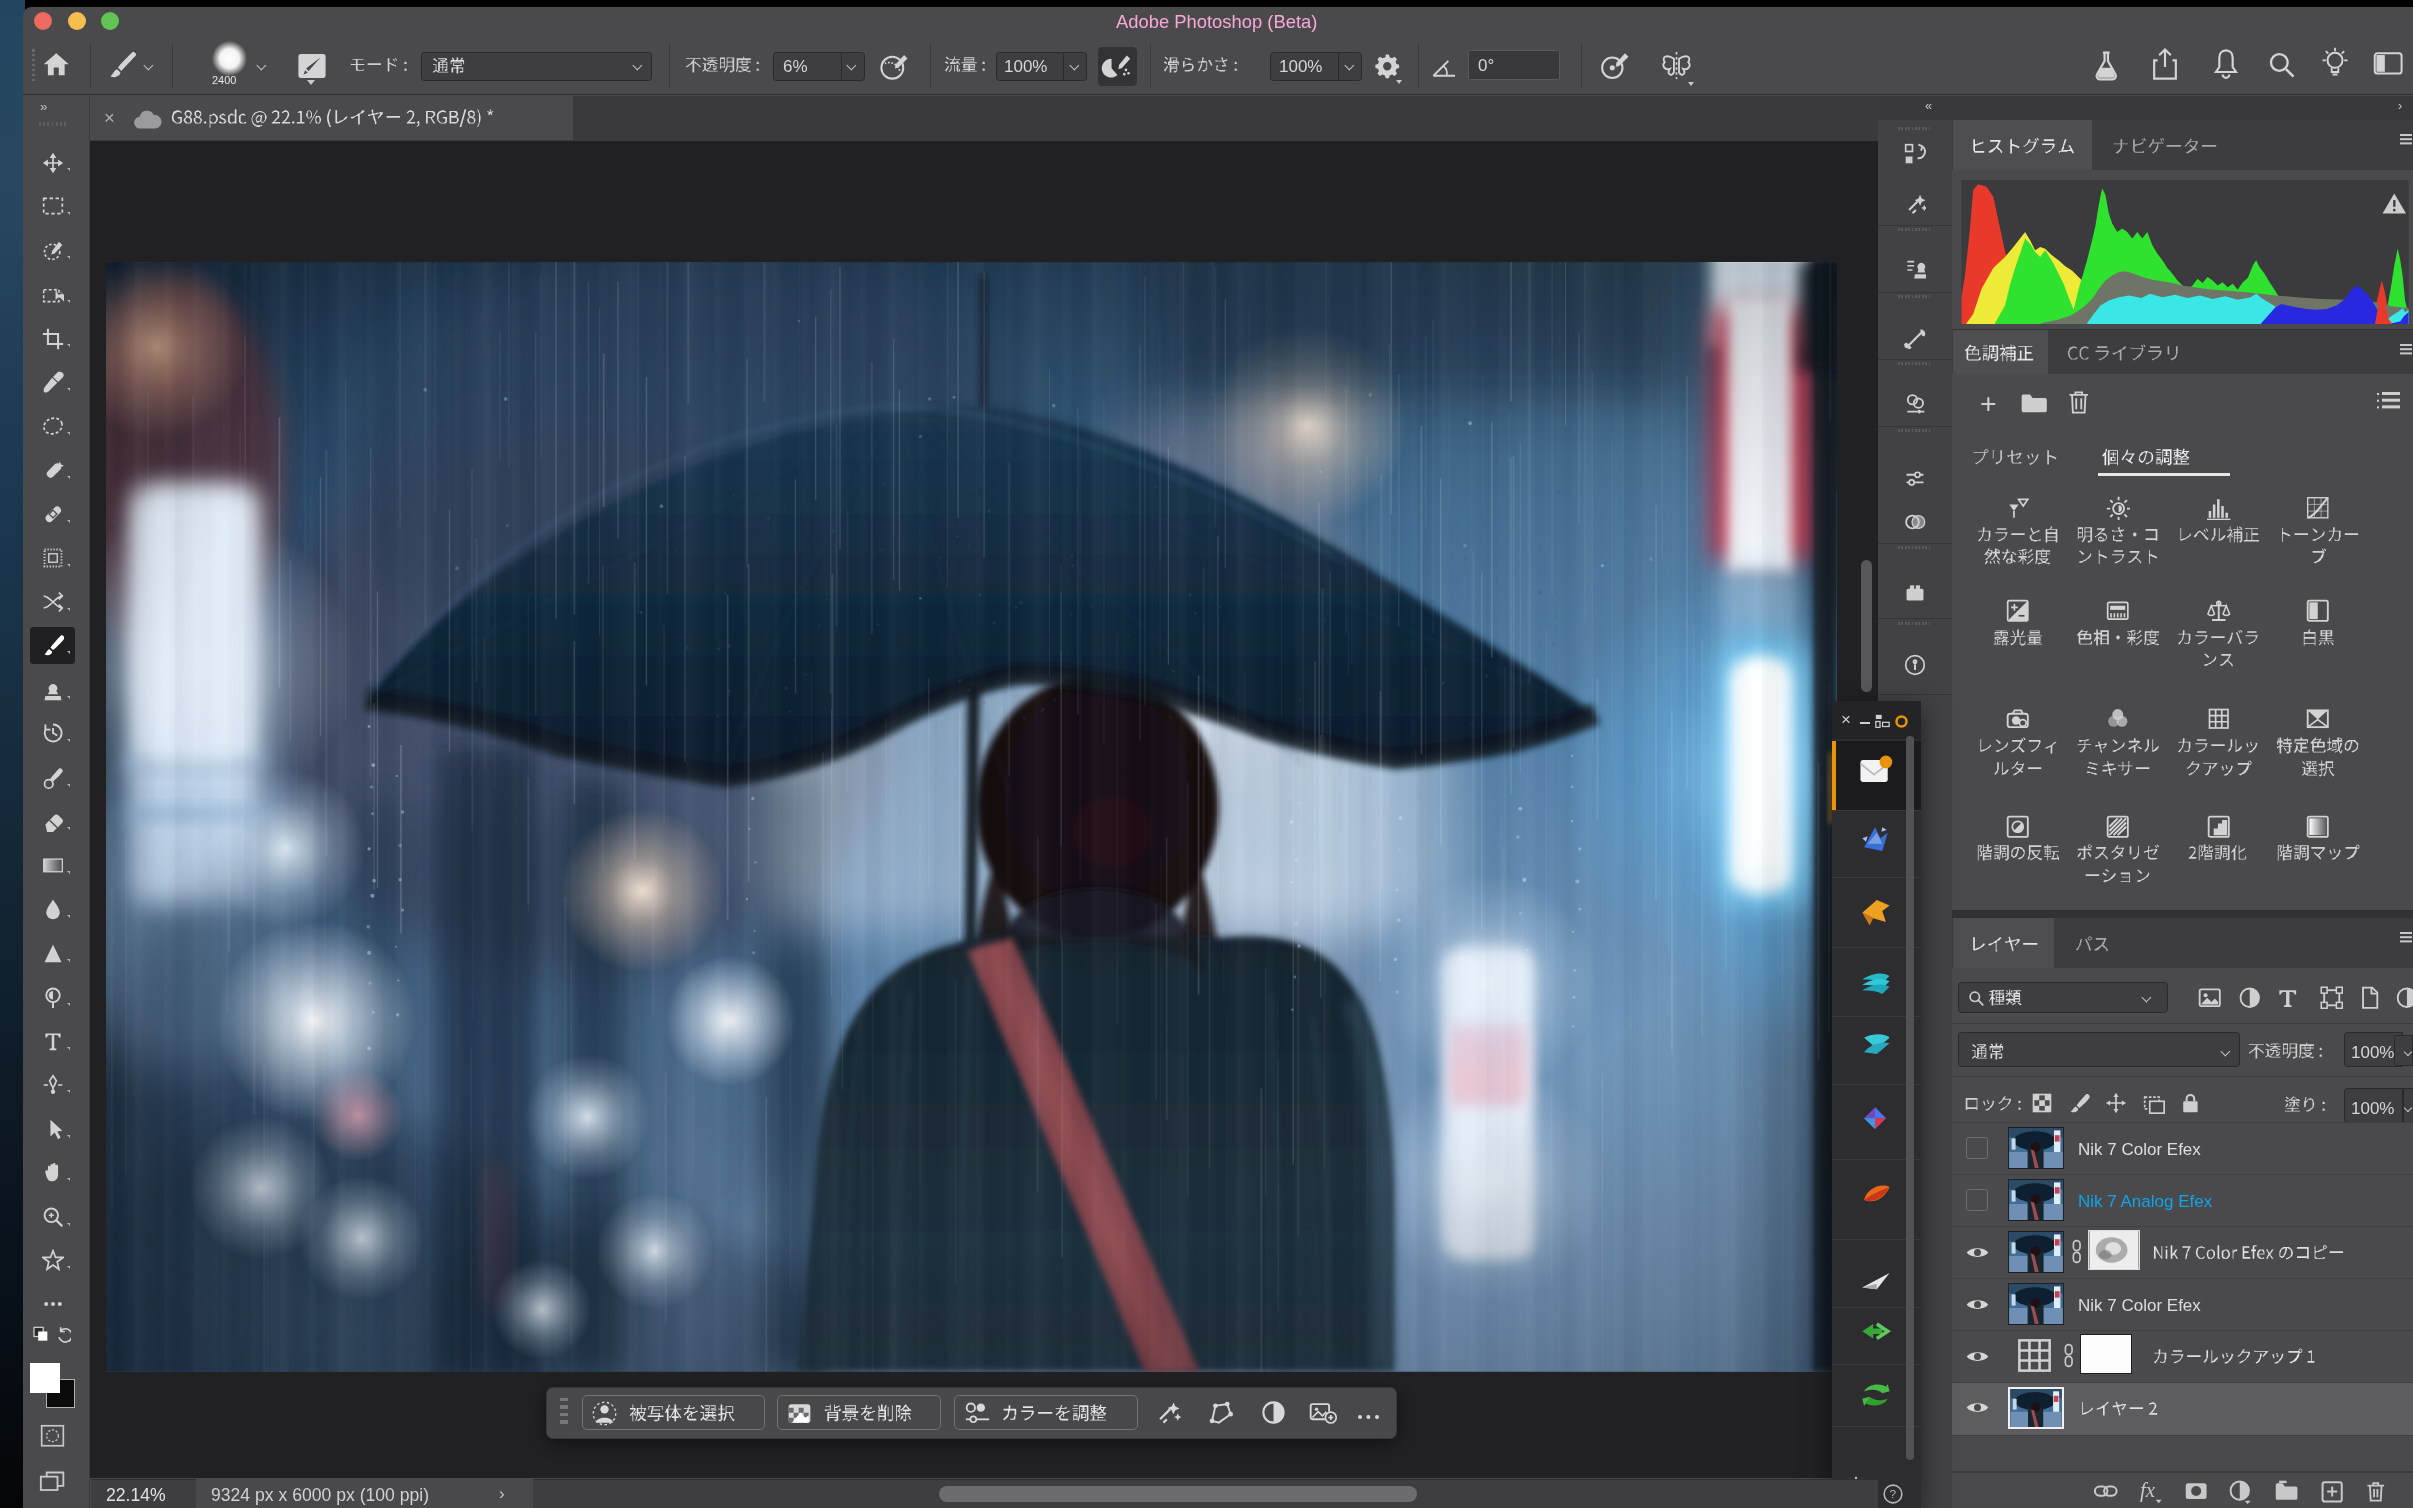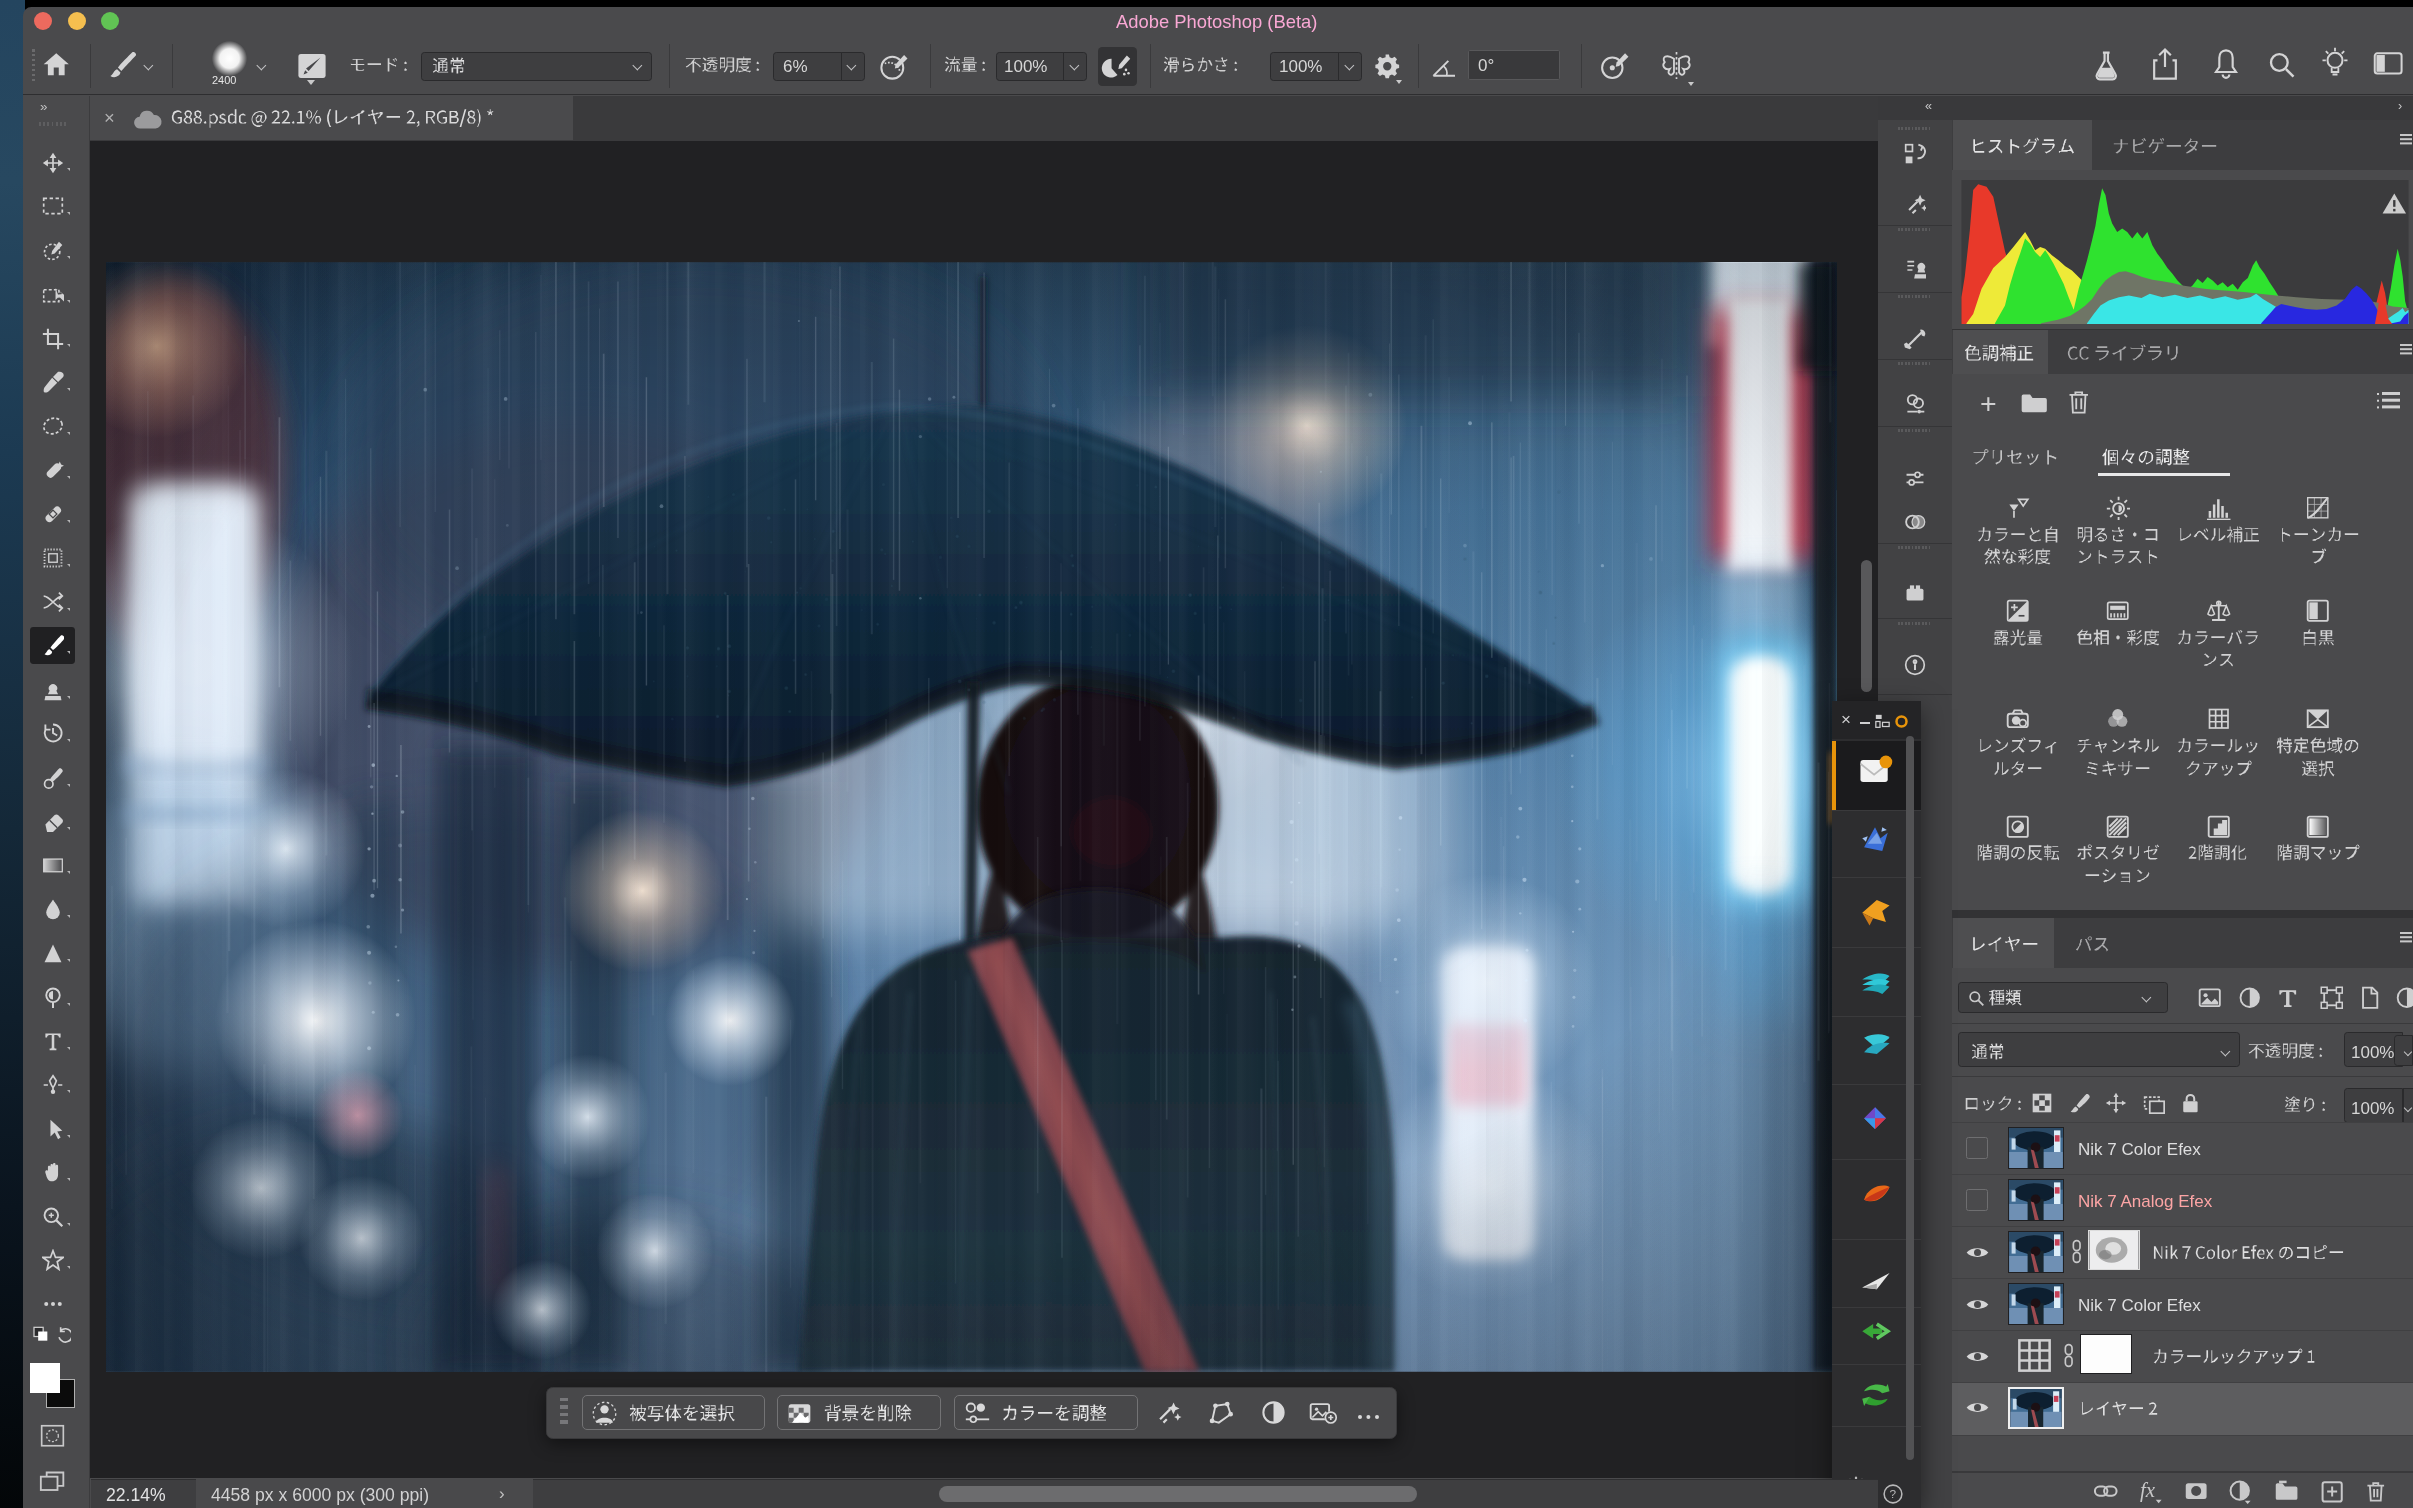--- a/index.html
+++ b/index.html
@@ -1277,21 +1277,21 @@
       <rect y="30" width="67" height="20" fill="#6f90b4"></rect>
       <rect width="67" height="12" fill="#2b4a66"></rect>
       <ellipse cx="32" cy="16" rx="26" ry="12" fill="#0d1f30"></ellipse>
       <rect x="23" y="24" width="20" height="26" fill="#18262f"></rect>
       <circle cx="33" cy="24" r="6" fill="#1c1014"></circle>
       <rect x="56" y="3" width="8" height="27" fill="#dcedf8"></rect>
       <rect x="57" y="9" width="6" height="8" fill="#c64056"></rect>
       <rect x="3" y="13" width="5" height="14" fill="#c3d8ea"></rect>
       <path d="M27 27 L31 28 L37 50 L32 50 Z" fill="#9d4b51"></path>
     </svg>
-    <div class="txt" style="left:2078px;top:1192px;color:#fca5a5">Nik 7 Analog Efex</div>
+    <div class="txt" style="left:2078px;top:1192px;color:#0ea5e9">Nik 7 Analog Efex</div>
     <div class="abs" style="left:1952px;top:1226px;width:462px;height:0.8px;background:#404042"></div>
     <svg class="abs" style="left:1965px;top:1244px" width="25" height="17" viewBox="0 0 30 20">
       <path d="M2 10 C7 3 23 3 28 10 C23 17 7 17 2 10 Z" fill="#d6d6d7"></path>
       <circle cx="15" cy="10" r="4.2" fill="#4a4a4c"></circle>
     </svg>
     <svg class="abs" style="left:2008px;top:1231px;border:0.8px solid #202022" width="56" height="42" viewBox="0 0 67 50">
       <rect width="67" height="50" fill="#426d94"></rect>
       <rect y="30" width="67" height="20" fill="#6f90b4"></rect>
       <rect width="67" height="12" fill="#2b4a66"></rect>
       <ellipse cx="32" cy="16" rx="26" ry="12" fill="#0d1f30"></ellipse>
@@ -1541,17 +1541,17 @@
 <circle cx="9" cy="12" r="2" fill="#d8d8d9"></circle>
       <path d="M4 22 L11 15 L16 20 L20 16 L24 20" fill="none" stroke="#d8d8d9" stroke-width="2"></path>
 <circle cx="26" cy="22" r="7.5" fill="#48484a"></circle>
       <circle cx="26" cy="22" r="6.5" fill="none" stroke="#d8d8d9" stroke-width="2"></circle>
       <path d="M26 19 L26 25 M23 22 L29 22" stroke="#d8d8d9" stroke-width="2"></path>
     </svg>
     <div class="abs" style="left:1358px;top:1415px;width:4.2px;height:4.2px;border-radius:50%;background:#d8d8d9;box-shadow:8.4px 0 0 #d8d8d9,17px 0 0 #d8d8d9"></div>
     <div class="abs" style="left:91px;top:1479px;width:1787px;height:29px;background:#3e3e40;border-top:0.8px solid #2e2e30"></div>
     <div class="txt" style="left:106px;top:1485px;font-size:17.6px;color:#e2e2e3">22.14%</div>
     <div class="abs" style="left:196px;top:1479px;width:337px;height:29px;background:#49494b"></div>
-    <div class="txt" style="left:211px;top:1485px;font-size:17.6px;color:#d2d2d3">4458 px x 6000 px (300 ppi)</div>
+    <div class="txt" style="left:211px;top:1485px;font-size:17.6px;color:#d2d2d3">9324 px x 6000 px (100 ppi)</div>
     <div class="txt" style="left:499px;top:1484px;font-size:17px;color:#c2c2c3">›</div>
     <div class="abs" style="left:939px;top:1486px;width:478px;height:16px;background:#6c6c6e;border-radius:8.4px"></div>
     <div class="txt" style="left:484px;top:1374px;font-size:18.4px;color:#cfcfd0"></div>
   </div>
 
 </body></html>

